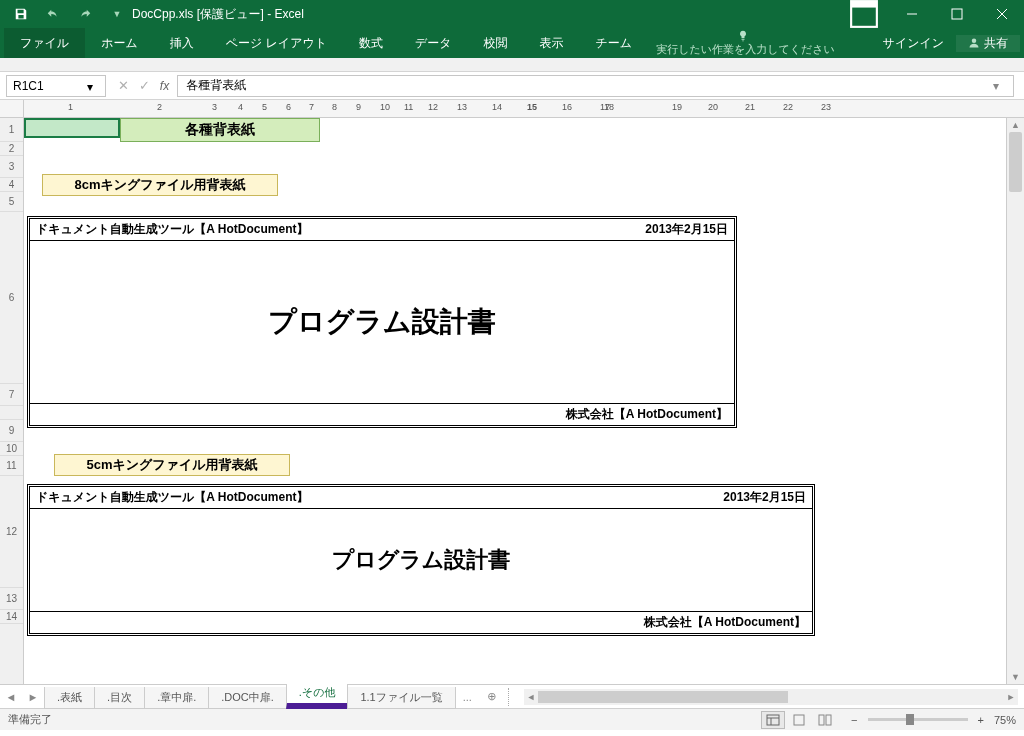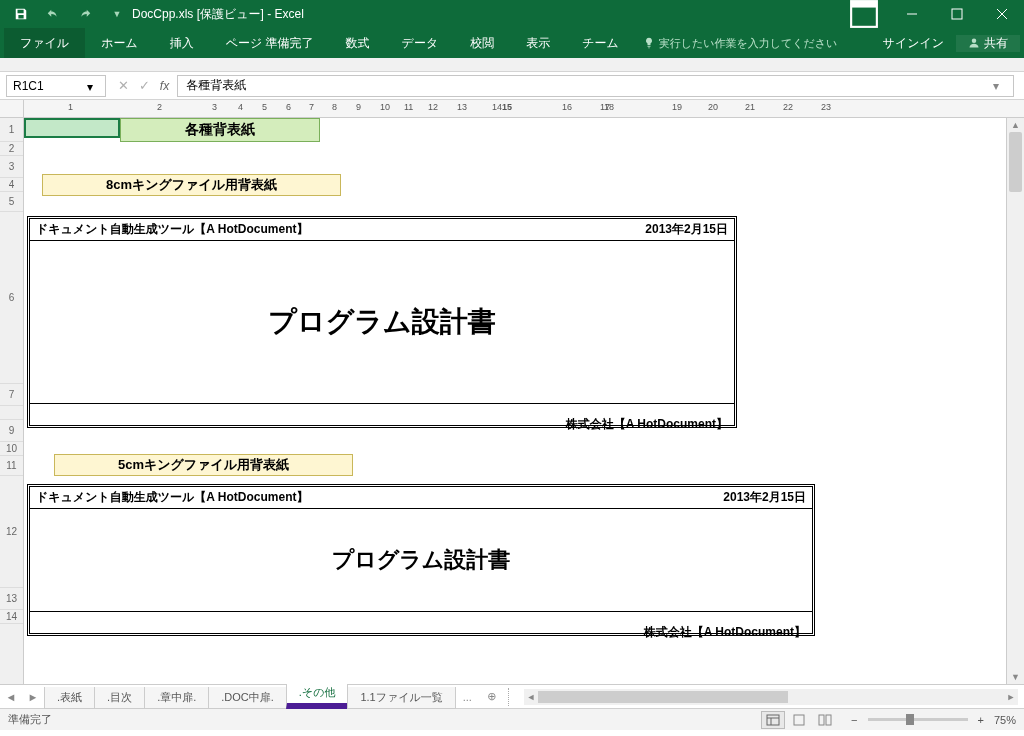--- a/index.html
+++ b/index.html
@@ -13,21 +13,21 @@
 .titlebar .title-center { flex: 1; }
 .titlebar .wincontrols { display: flex; }
 .titlebar .winbtn { width: 45px; height: 28px; display: flex; align-items: center; justify-content: center; cursor: pointer; }
 .titlebar .winbtn svg { width: 12px; height: 12px; stroke: #fff; fill: none; stroke-width: 1; }
 .titlebar .ribbon-toggle { width: 30px; height: 28px; display: flex; align-items: center; justify-content: center; margin-right: 10px; }
 
 
 .ribbontabs { background: #0e6b3a; height: 30px; display: flex; align-items: center; color: #fff; font-size: 12px; padding: 0 4px; }
 .ribbontabs .tab { padding: 0 16px; height: 30px; display: flex; align-items: center; cursor: pointer; }
 .ribbontabs .tab.file { background: #0c5c31; }
-.ribbontabs .tellme { display: flex; align-items: center; padding: 0 8px; color: #b8e0c8; font-size: 11px; }
+.ribbontabs .tellme { display: flex; align-items: center; padding: 0 8px; color: #b8e0c8; font-size: 11px; flex-direction: column; }
 .ribbontabs .tellme svg { width: 12px; height: 12px; margin-right: 4px; fill: #b8e0c8; }
 .ribbontabs .spacer { flex: 1; }
 .ribbontabs .signin { padding: 0 12px; font-size: 12px; }
 .ribbontabs .share { padding: 0 12px; display: flex; align-items: center; gap: 4px; background: rgba(255,255,255,0.08); }
 .ribbontabs .share svg { width: 12px; height: 12px; fill: #b8e0c8; }
 
 
 .ribbon-gap { height: 14px; background: #f1f1f1; border-bottom: 1px solid #d4d4d4; }
 
 
@@ -49,26 +49,26 @@
 
 
 .grid-area { display: flex; height: 566px; position: relative; background: #fff; }
 .rowheaders { width: 24px; background: #f0f0f0; border-right: 1px solid #ccc; }
 .rowheaders .rh { border-bottom: 1px solid #ddd; font-size: 10px; color: #666; display: flex; align-items: center; justify-content: center; }
 .sheet { flex: 1; position: relative; overflow: hidden; }
 .cell-sel { position: absolute; left: 0; top: 0; width: 96px; height: 20px; border: 2px solid #1a7c45; background: #c3e8c8; }
 
 .title-cell { position: absolute; left: 96px; top: 0; width: 200px; height: 24px; background: #d4edbc; border: 1px solid #7aaf5a; display: flex; align-items: center; justify-content: center; font-size: 14px; font-weight: bold; }
 
-.subtitle-cell { position: absolute; width: 299px; height: 22px; background: #fef6d2; border: 1px solid #c9b75a; display: flex; align-items: center; justify-content: center; font-size: 13px; font-weight: bold; }
+.subtitle-cell { position: absolute; width: 236px; height: 22px; background: #fef6d2; border: 1px solid #c9b75a; display: flex; align-items: center; justify-content: center; font-size: 13px; font-weight: bold; }
 
 .doc-box { position: absolute; border: 3px double #000; background: #fff; }
 .doc-box .db-top { display: flex; justify-content: space-between; padding: 2px 6px; font-size: 12px; font-weight: bold; border-bottom: 1px solid #000; }
 .doc-box .db-mid { display: flex; align-items: center; justify-content: center; font-size: 28px; font-weight: bold; }
-.doc-box .db-bot { text-align: right; padding: 12px 6px; font-size: 12px; font-weight: bold; border-top: 1px solid #000; }
+.doc-box .db-bot { text-align: right; padding: 2px 6px; font-size: 12px; font-weight: bold; border-top: 1px solid #000; }
 
 .vscroll { width: 18px; background: #f0f0f0; border-left: 1px solid #ccc; position: relative; }
 .vscroll .thumb { position: absolute; top: 14px; left: 2px; right: 2px; height: 60px; background: #cdcdcd; border-radius: 2px; }
 .vscroll .arrow { position: absolute; left: 0; right: 0; height: 14px; display:flex; align-items:center; justify-content:center; color:#888; font-size:9px; }
 
 
 .sheettabs { height: 24px; display: flex; align-items: center; background: #fff; border-top: 1px solid #ccc; font-size: 11px; }
 .sheettabs .navbtn { width: 22px; height: 24px; display: flex; align-items: center; justify-content: center; color: #888; cursor: pointer; }
 .sheettabs .tablist { display: flex; align-items: flex-end; height: 24px; }
 .sheettabs .st { padding: 3px 12px; border: 1px solid #ccc; border-top: none; background: #f5f5f5; margin-right: -1px; cursor: pointer; color: #555; }
@@ -138,21 +138,21 @@
           <line x1="11" y1="1" x2="1" y2="11"></line>
         </svg>
       </div>
   </div>
 </div>
 
 <div class="ribbontabs">
   <div class="tab file">ファイル</div>
   <div class="tab">ホーム</div>
   <div class="tab">挿入</div>
-  <div class="tab">ページ 準備完了</div>
+  <div class="tab">ページ レイアウト</div>
   <div class="tab">数式</div>
   <div class="tab">データ</div>
   <div class="tab">校閲</div>
   <div class="tab">表示</div>
   <div class="tab">チーム</div>
   <div class="tellme">
     <svg viewBox="0 0 16 16">
         <path d="M8 1a4 4 0 00-2 7.5V11h4V8.5A4 4 0 008 1zm-2 11h4v1H6v-1zm1 2h2v1H7v-1z"></path>
       </svg>
     <span>実行したい作業を入力してください</span>
@@ -196,21 +196,21 @@
       <div class="tickmajor" style="left: 238px;">5</div>
       <div class="tickmajor" style="left: 262px;">6</div>
       <div class="tickmajor" style="left: 285px;">7</div>
       <div class="tickmajor" style="left: 308px;">8</div>
       <div class="tickmajor" style="left: 332px;">9</div>
       <div class="tickmajor" style="left: 356px;">10</div>
       <div class="tickmajor" style="left: 380px;">11</div>
       <div class="tickmajor" style="left: 404px;">12</div>
       <div class="tickmajor" style="left: 433px;">13</div>
       <div class="tickmajor" style="left: 468px;">14</div>
-      <div class="tickmajor" style="left: 478px; font-weight: bold;">15</div>
+      <div class="tickmajor" style="left: 503px; font-weight: bold;">15</div>
       <div class="tickmajor" style="left: 538px;">16</div>
       <div class="tickmajor" style="left: 548px; margin-left: 28px;">17</div>
       <div class="tickmajor" style="left: 580px;">18</div>
       <div class="tickmajor" style="left: 648px;">19</div>
       <div class="tickmajor" style="left: 684px;">20</div>
       <div class="tickmajor" style="left: 721px;">21</div>
       <div class="tickmajor" style="left: 759px;">22</div>
       <div class="tickmajor" style="left: 797px;">23</div>
     </div>
 </div>

